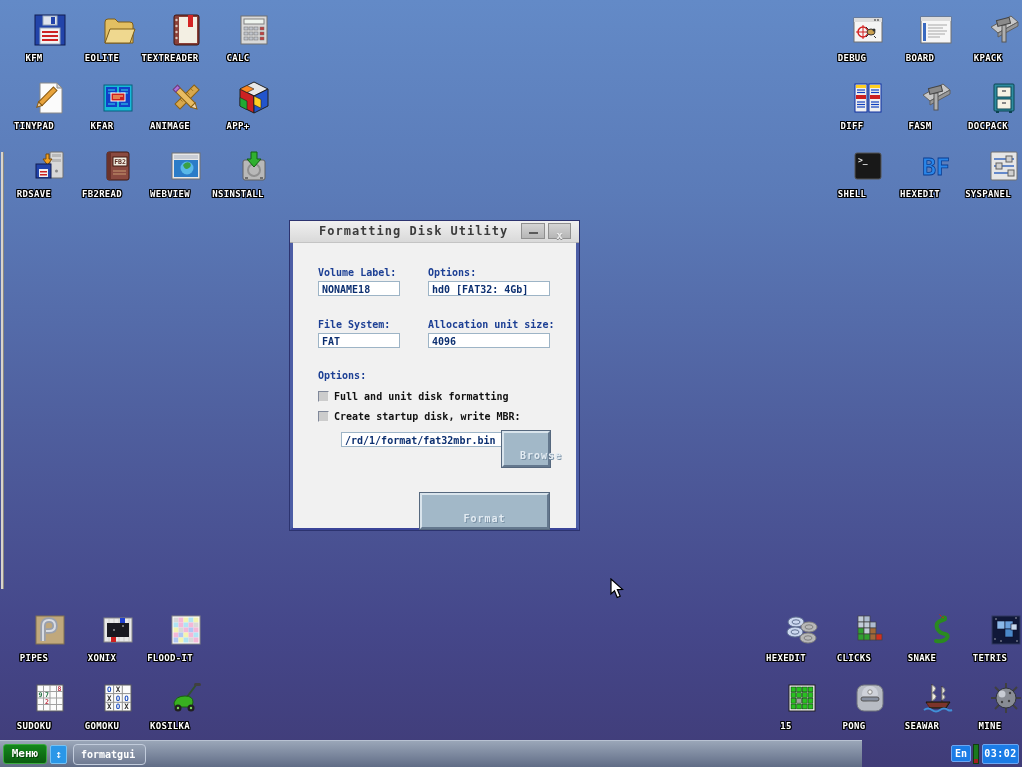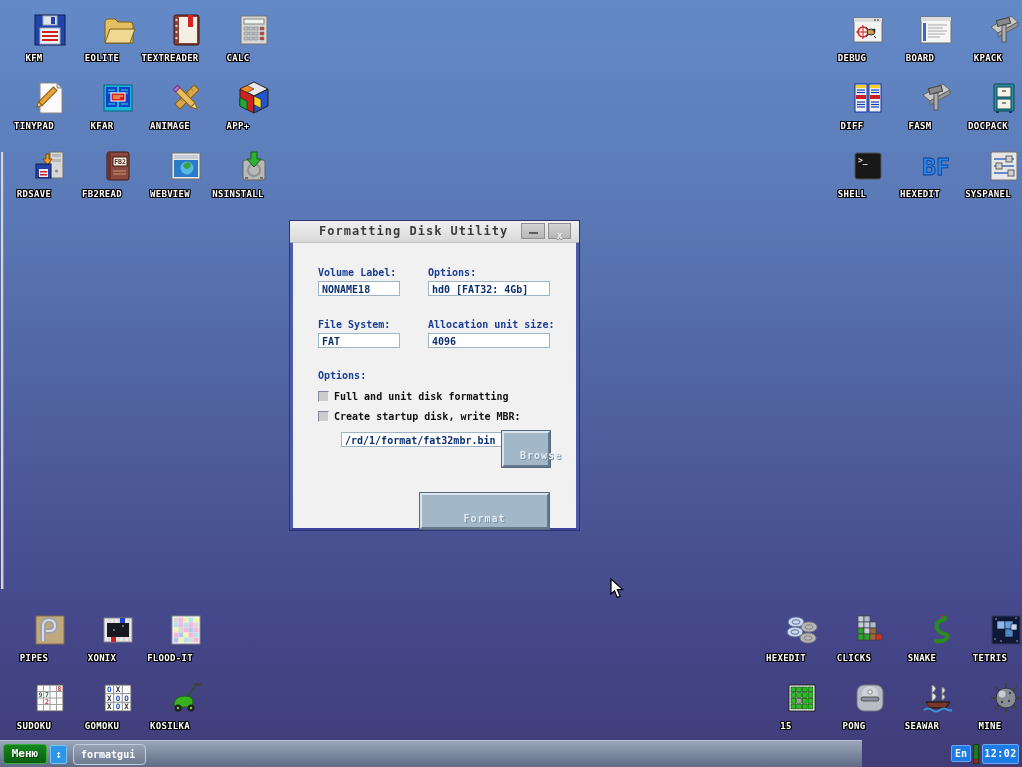--- a/index.html
+++ b/index.html
@@ -710,21 +710,21 @@
   </div>
 
   <div id="taskbar">
     <div class="tb-menu">Меню</div>
     <div class="tb-updown">
       <span>↕</span>
     </div>
     <div class="tb-task">formatgui</div>
     <div class="tb-lang">En</div>
     <div class="tb-indicator"></div>
-    <div class="tb-clock">12:02</div>
+    <div class="tb-clock">03:02</div>
   </div>
 
   <div id="cursor">
     <svg viewBox="0 0 14 21" width="14" height="21">
       <polygon points="1,1 1,16 4.5,12.8 7.2,19.5 10.2,18.2 7.4,11.6 12.5,11.4" fill="#ffffff" stroke="#000000" stroke-width="1.2"></polygon>
     </svg>
   </div>
 
 </div>
 

